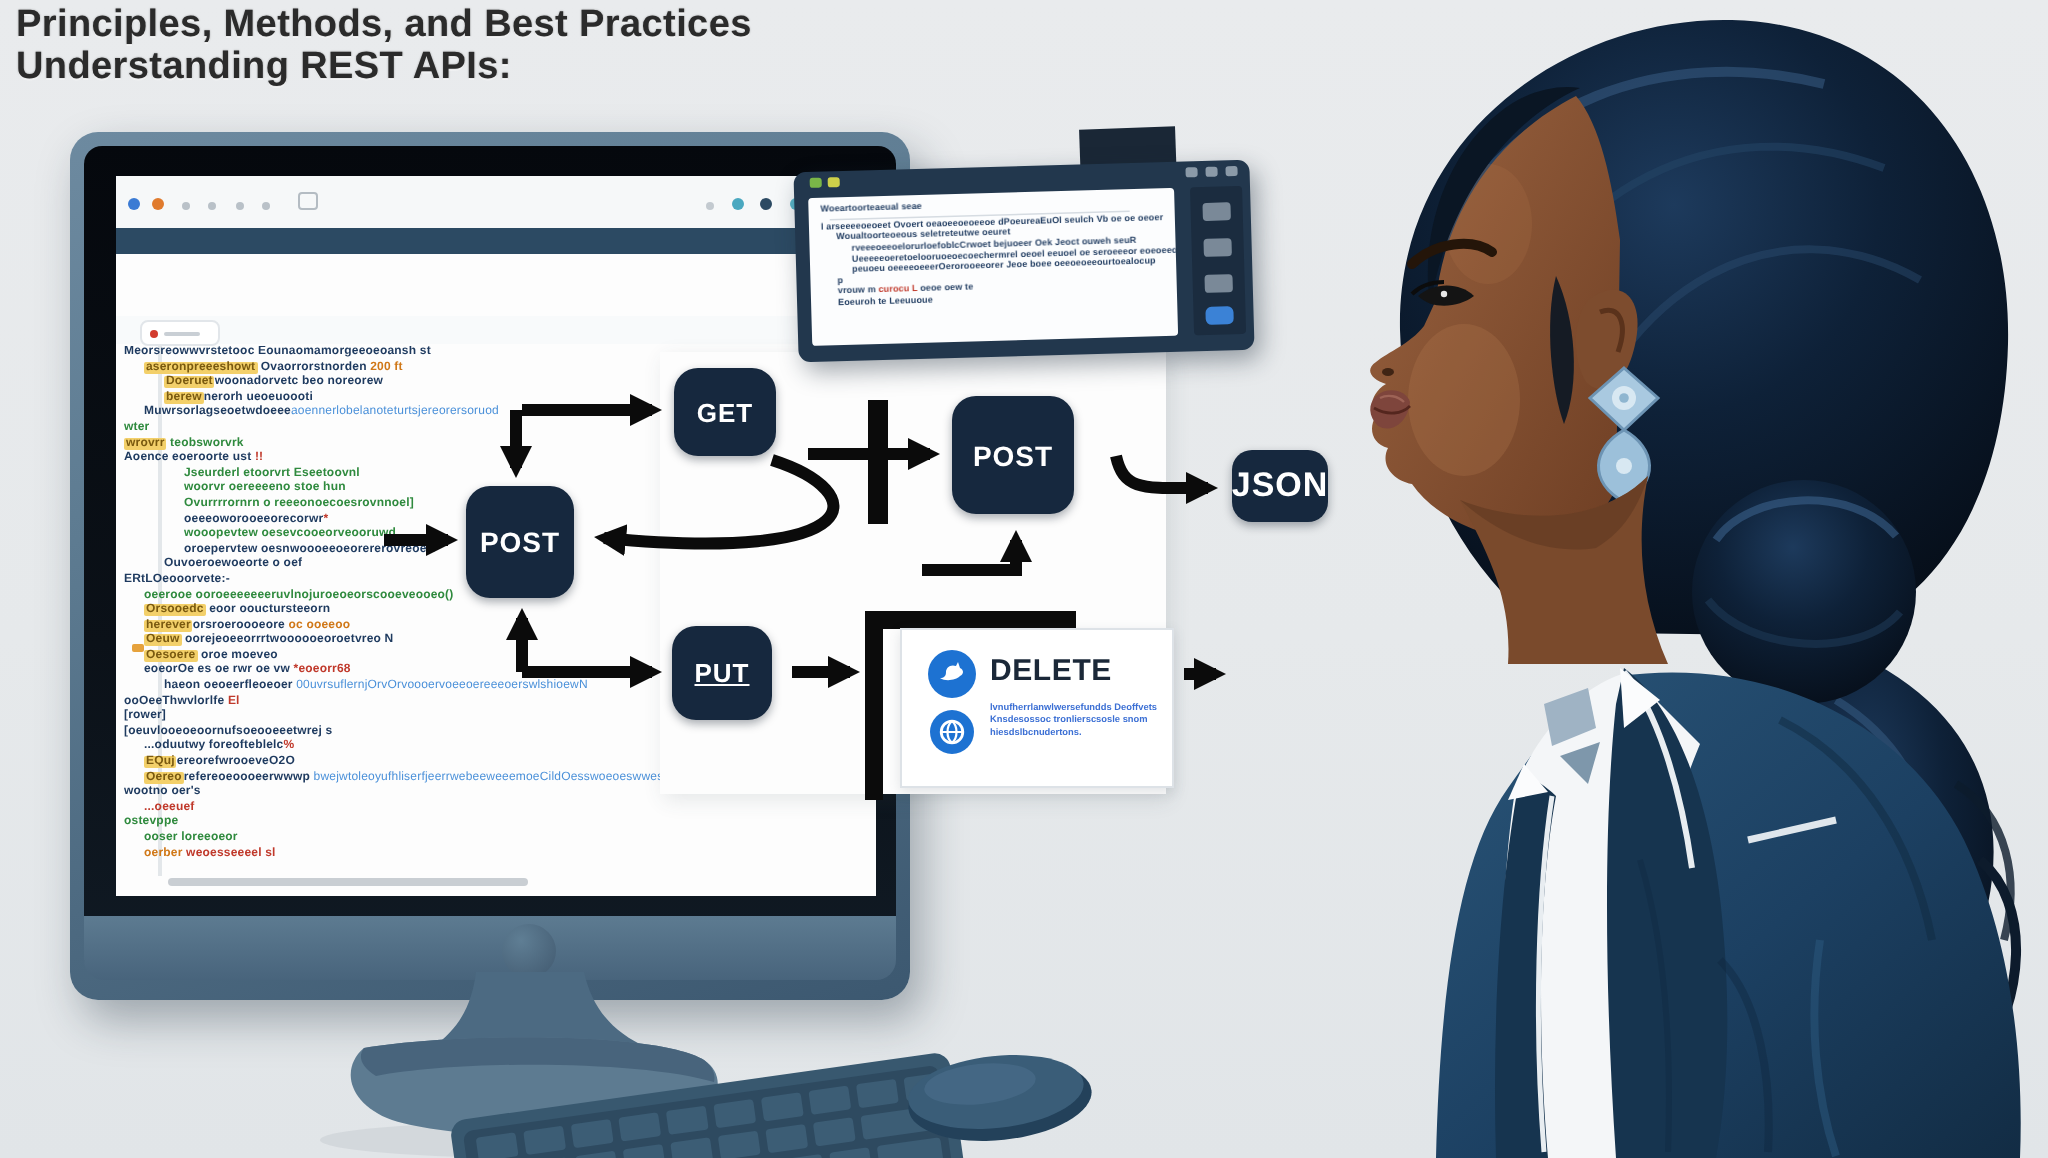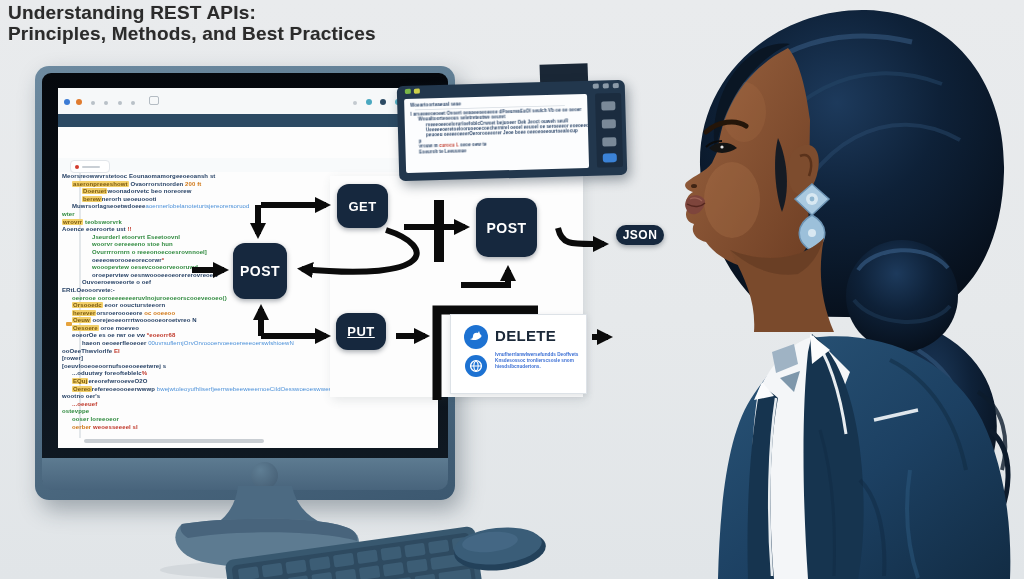--- a/index.html
+++ b/index.html
@@ -55,23 +55,23 @@
   .seg.hl{color:#7a5a10;background:#f3d06a;border-radius:1px;padding:0 1px;font-weight:700;}
   .hscroll{position:absolute;left:84px;top:439px;width:180px;height:4px;background:#c9ced3;border-radius:2px;}
   
   .flow-panel{position:absolute;left:330px;top:176px;width:253px;height:221px;background:#fdfdfd;
     box-shadow:2px 3px 10px rgba(60,70,80,.12);}
   .method-box{position:absolute;background:#16283e;color:#fff;font-weight:800;border-radius:12px;
     display:flex;align-items:center;justify-content:center;letter-spacing:.5px;
     box-shadow:0 2px 5px rgba(10,20,35,.35);}
   #box-get{left:337px;top:184px;width:51px;height:44px;font-size:13px;}
   #box-post-main{left:233px;top:243px;width:54px;height:56px;font-size:14px;}
-  #box-put{left:336px;top:313px;width:50px;height:37px;font-size:13px;text-decoration:underline;}
+  #box-put{left:336px;top:313px;width:50px;height:47px;font-size:13px;text-decoration:underline;}
   #box-post-secondary{left:476px;top:198px;width:61px;height:59px;font-size:14px;}
-  #box-json{left:616px;top:225px;width:48px;height:20px;font-size:12px;border-radius:10px;}
+  #box-json{left:616px;top:225px;width:48px;height:36px;font-size:17px;border-radius:10px;}
   #box-delete{left:616px;top:311px;width:51px;height:53px;font-size:10.5px;border-radius:12px;}
   .arrows{position:absolute;left:180px;top:170px;width:500px;height:240px;}
   
   .client-card{position:absolute;left:450px;top:314px;width:135px;height:78px;background:#fff;
     border:1px solid #dde2e7;box-shadow:0 2px 6px rgba(70,80,95,.15);}
   .client-ico{position:absolute;width:24px;height:24px;border-radius:50%;background:#1d72d2;
     display:flex;align-items:center;justify-content:center;}
   .client-title{position:absolute;left:44px;top:12px;font-size:15px;font-weight:800;color:#1b2838;letter-spacing:.3px;}
   .client-desc{position:absolute;left:44px;top:36px;width:108px;transform:scale(.78);transform-origin:left top;
     font-size:6px;line-height:8px;color:#3b6fd4;font-weight:700;filter:blur(.2px);}
@@ -92,22 +92,22 @@
   .keyboard{position:absolute;left:222px;top:516px;width:276px;height:96px;}
   .mouse{position:absolute;left:450px;top:520px;width:100px;height:52px;}
   .woman{position:absolute;left:660px;top:0;width:364px;height:579px;}
 </style>
 </head>
 <body>
 
 <div id="stage">
 
   <div class="title">
+    <div>Principles, Methods, and Best Practices</div>
     <div>Understanding REST APIs:</div>
-    <div>Principles, Methods, and Best Practices</div>
   </div>
 
   <div class="monitor-outer"></div>
   <div class="monitor-bezel"></div>
   <div class="screen"></div>
 
   <div class="tabstrip">
     <span class="dot" style="width:6px;height:6px;background:#3b7bd4;margin:9px 2px 0 6px;"></span>
     <span class="dot" style="width:6px;height:6px;background:#e07b2e;margin:9px 4px 0 0;"></span>
     <span class="dot" style="width:4px;height:4px;background:#b9c1c8;margin:10px 5px 0 0;"></span>

